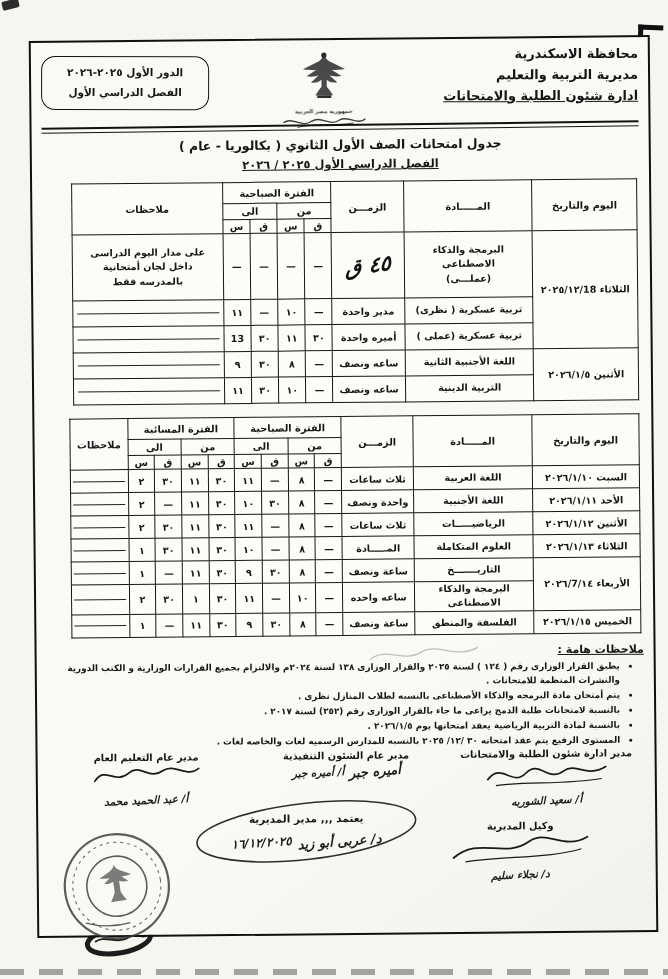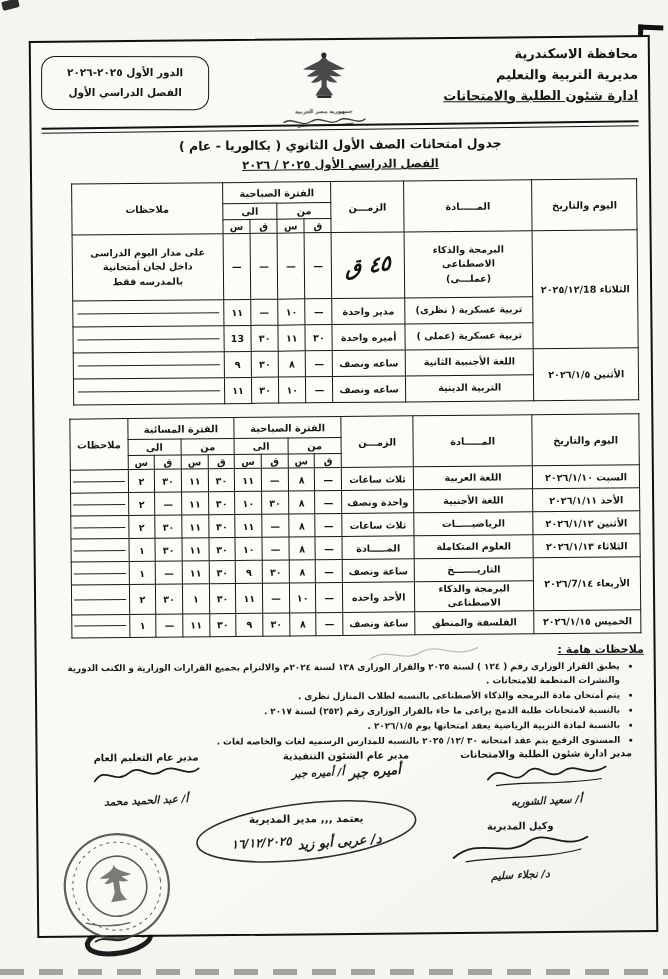--- a/index.html
+++ b/index.html
@@ -319,21 +319,21 @@
           <td class="tc">٣٠</td>
           <td class="tc">٩</td>
           <td class="tc">٣٠</td>
           <td class="tc">١١</td>
           <td class="tc">—</td>
           <td class="tc">١</td>
           <td class="c-notes"><div class="cellline"></div></td>
         </tr>
         <tr>
           <td class="c-subj">البرمجة والذكاء الاصطناعى</td>
-          <td>الأحد واحده</td>
+          <td>ساعه واحده</td>
           <td class="tc">—</td>
           <td class="tc">١٠</td>
           <td class="tc">—</td>
           <td class="tc">١١</td>
           <td class="tc">٣٠</td>
           <td class="tc">١</td>
           <td class="tc">٣٠</td>
           <td class="tc">٢</td>
           <td class="c-notes"><div class="cellline"></div></td>
         </tr>

